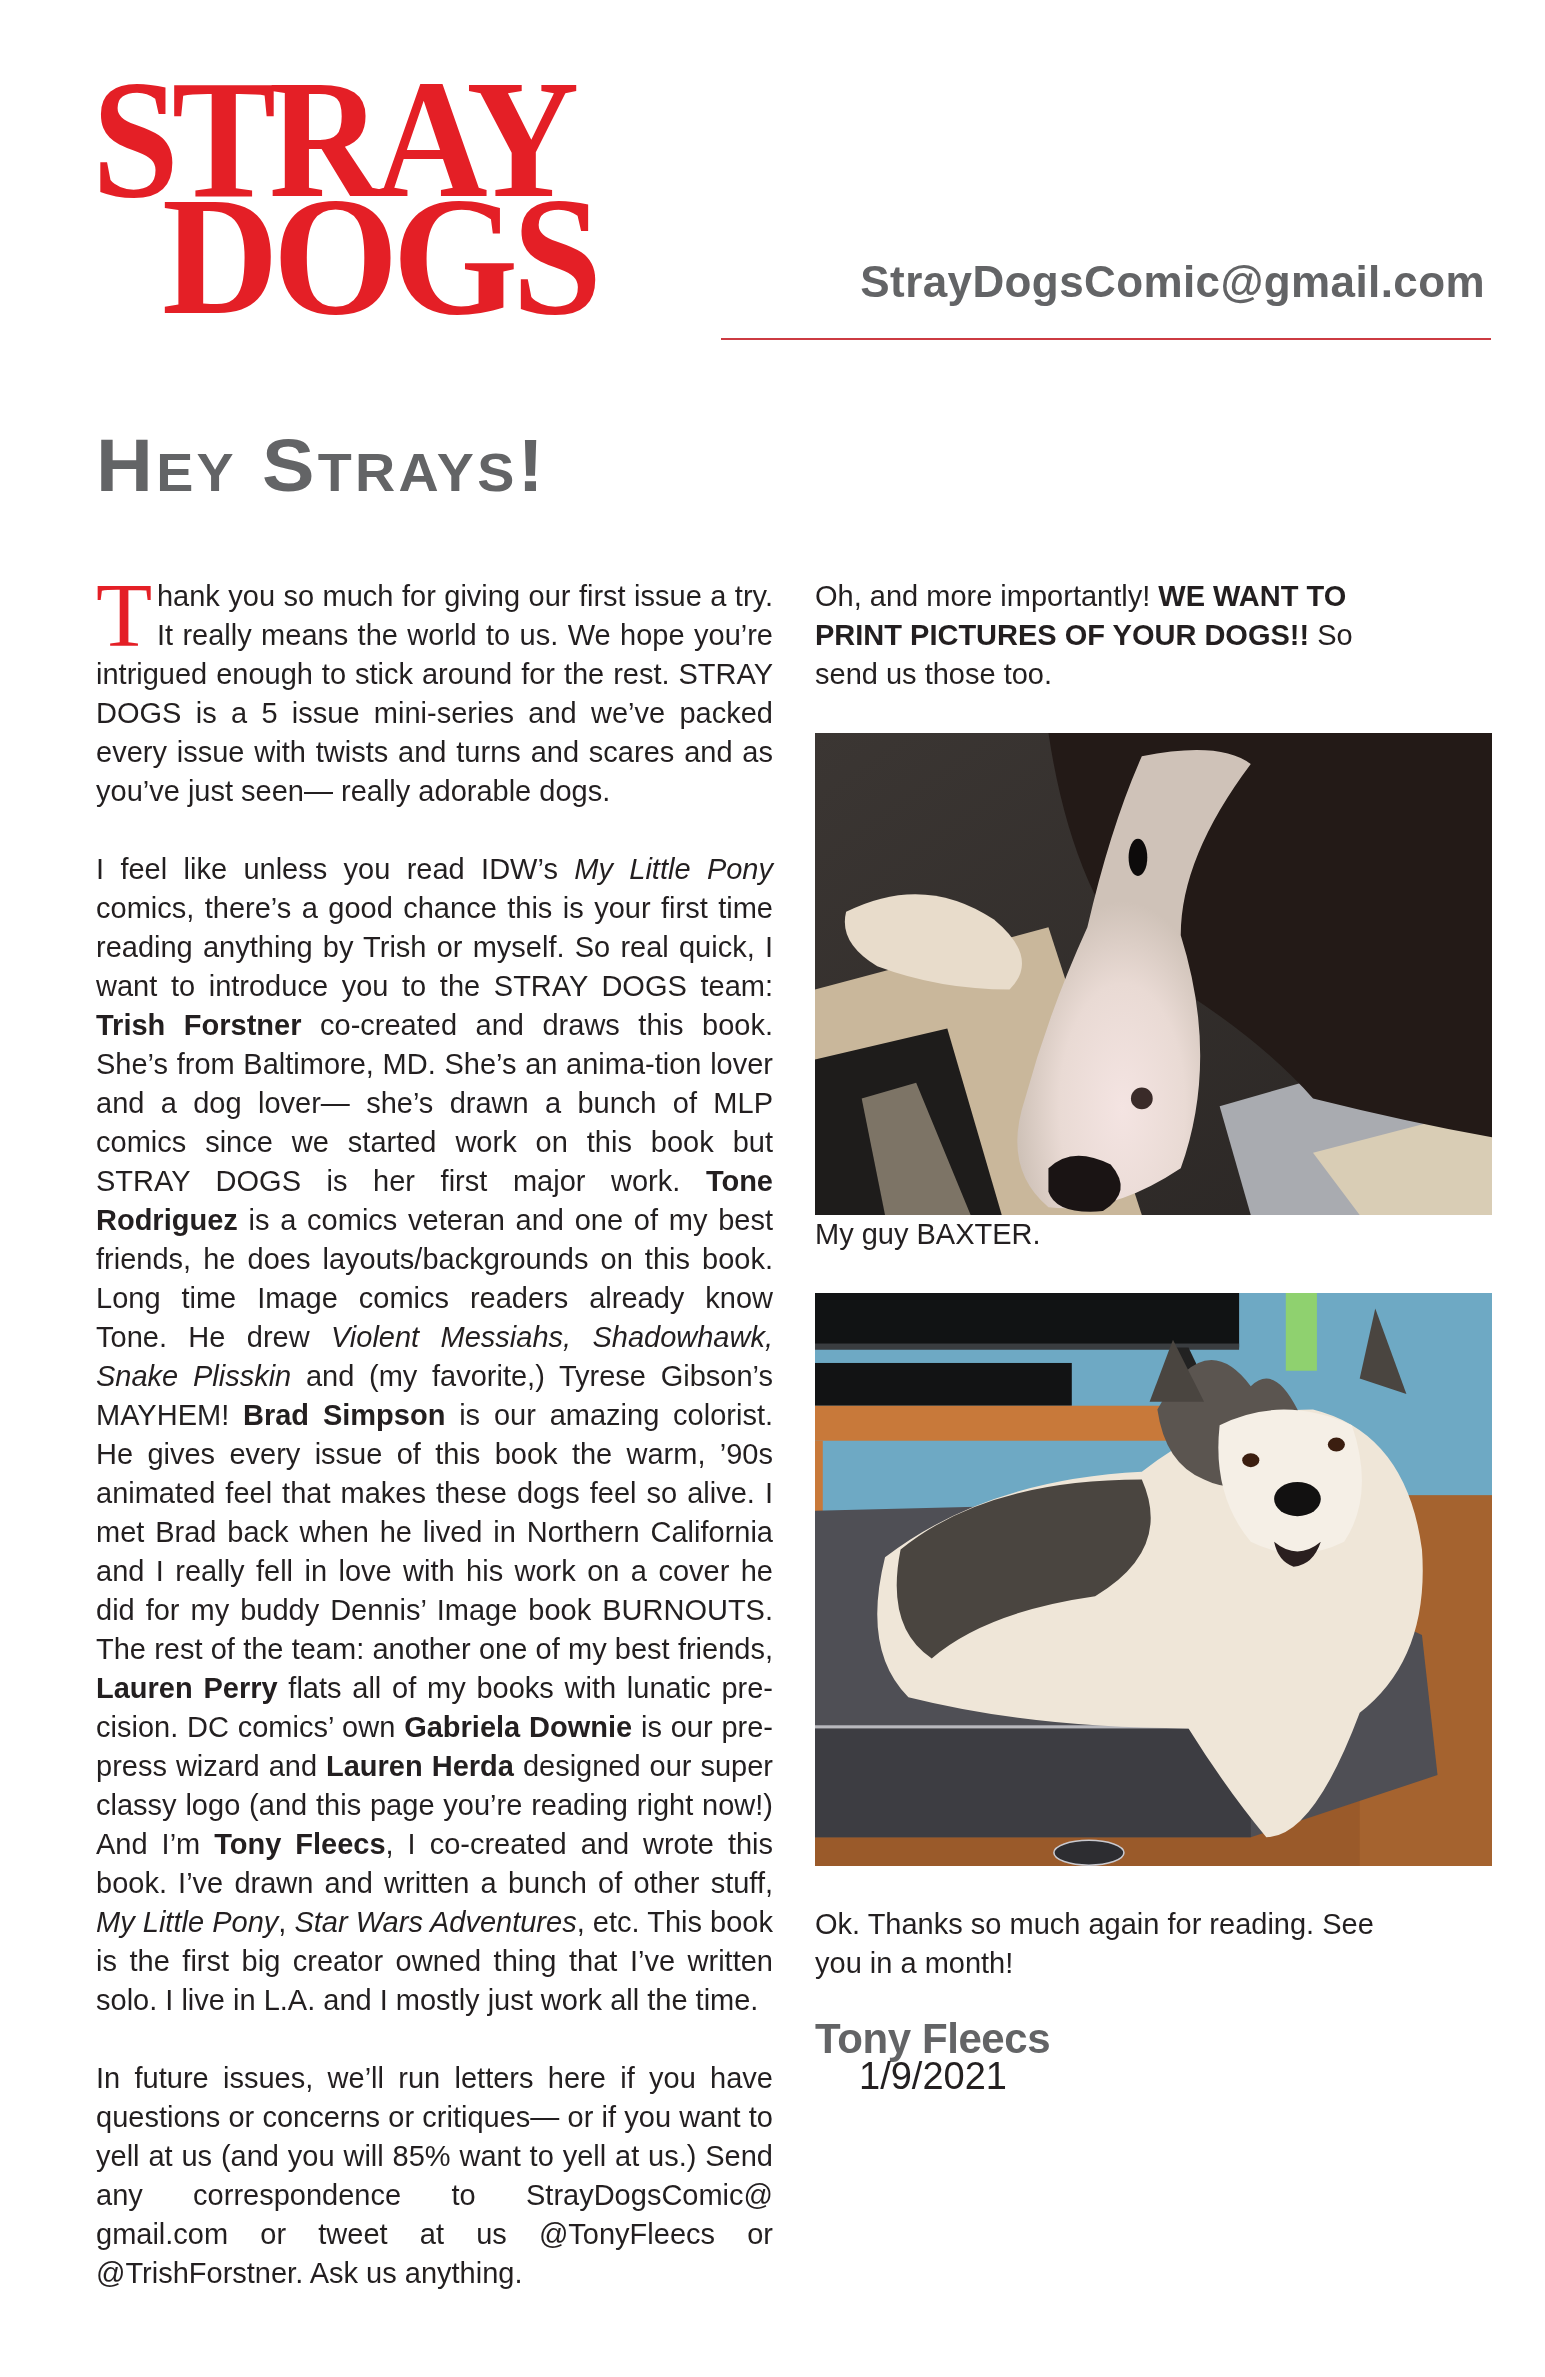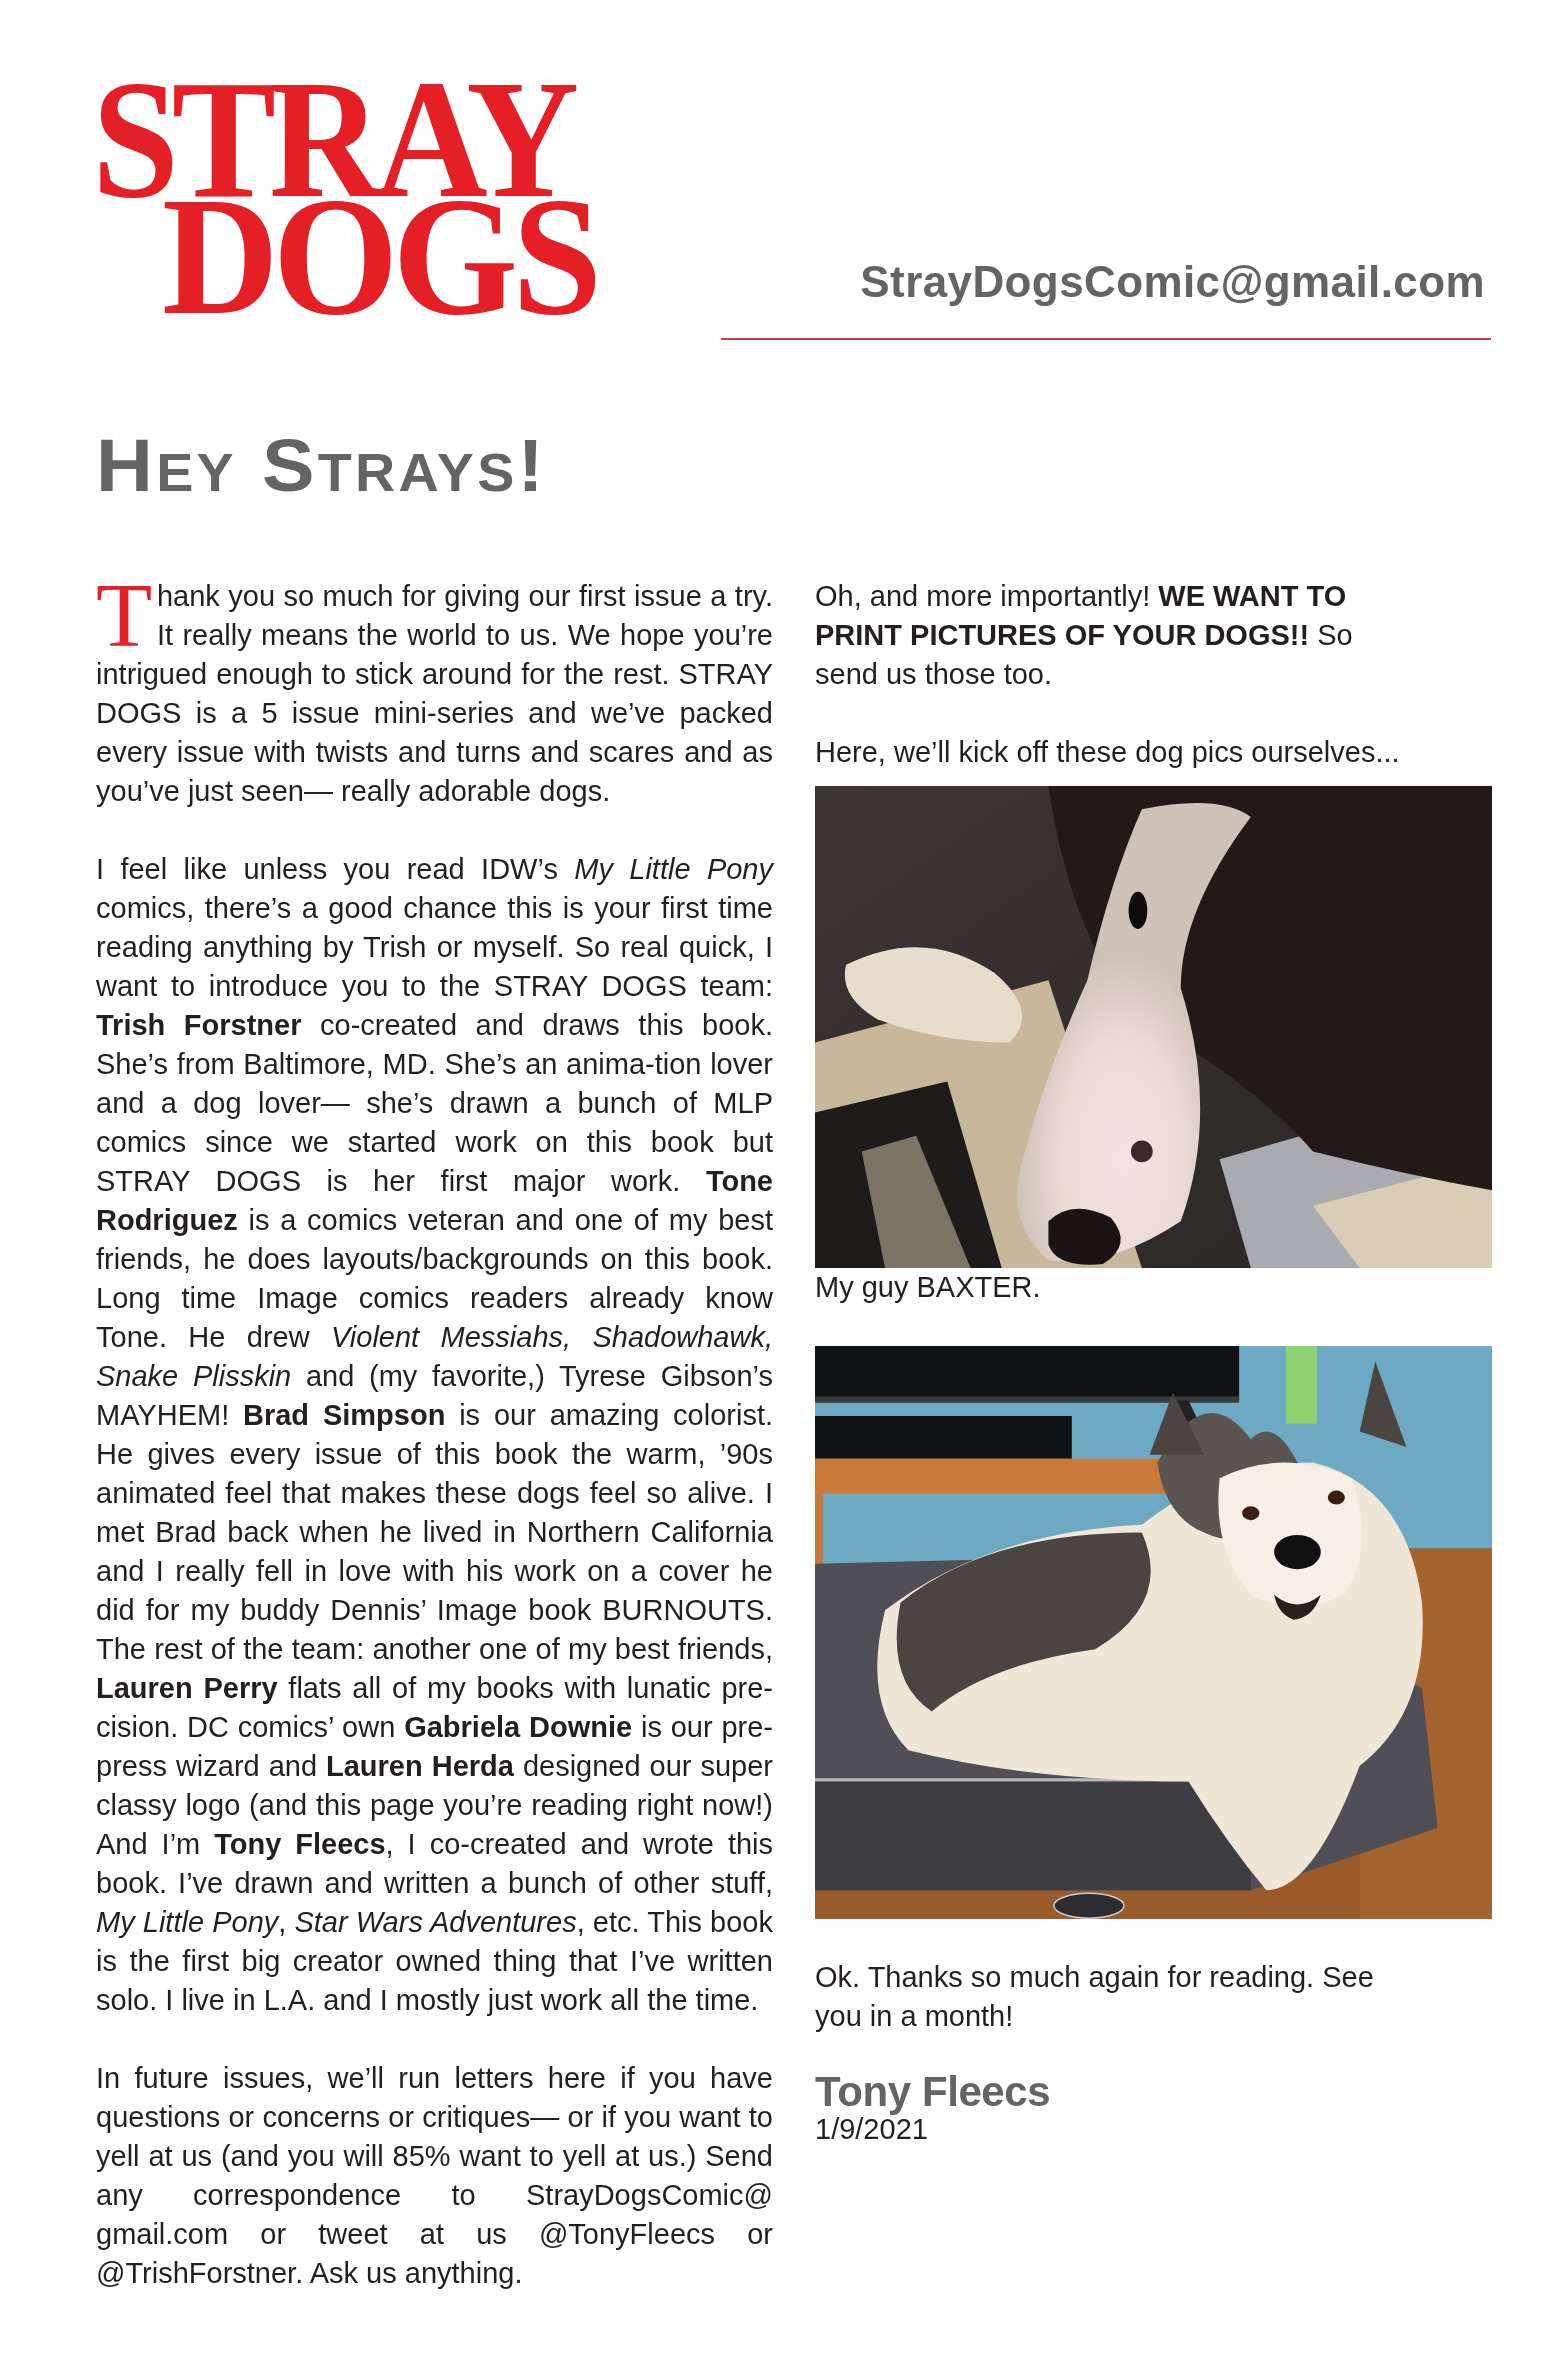--- a/index.html
+++ b/index.html
@@ -37,21 +37,21 @@
   .photo { position: relative; width: 677px; overflow: hidden; }
   .photo-baxter { height: 482px; margin-top: 0; }
   .photo-eve { height: 573px; margin-top: 0; }
   .photo svg { display: block; width: 100%; height: 100%; }
 
   .caption { margin: 11px 0 0 0; line-height: 39px; }
   .caption-baxter { margin-bottom: 17px; }
 
   .sign-name { font-size: 42px; font-weight: bold; color: #636466; line-height: 45px; margin-top: 33px;
                letter-spacing: -0.4px; }
-  .sign-date { font-size: 29px; line-height: 31px; color: #231f20; }
+  .sign-date { font-size: 38px; line-height: 31px; color: #231f20; margin-left: 44px; }
 </style>
 </head>
 <body>
 
 <div class="logo">
   <div class="l1">STRAY</div>
   <div class="l2">DOGS</div>
 </div>
 
 <div class="email-head">StrayDogsComic@gmail.com</div>
@@ -62,21 +62,20 @@
 <div class="col col-left">
   <p>
     <span class="dropcap">T</span><span>hank you so much for giving our first issue a try. It really means the world to us. We hope you’re intrigued enough to stick around for the rest. STRAY DOGS is a 5 issue mini-series and we’ve packed every issue with twists and turns and scares and as you’ve just seen— really adorable dogs.</span>
   </p>
   <p><span>I feel like unless you read IDW’s </span><i>My Little Pony</i><span> comics, there’s a good chance this is your first time reading anything by Trish or myself. So real quick, I want to introduce you to the STRAY DOGS team: </span><b>Trish Forstner</b><span> co-created and draws this book. She’s from Baltimore, MD. She’s an anima-tion lover and a dog lover— she’s drawn a bunch of MLP comics since we started work on this book but STRAY DOGS is her first major work. </span><b>Tone Rodriguez</b><span> is a comics veteran and one of my best friends, he does layouts/backgrounds on this book. Long time Image comics readers already know Tone. He drew </span><i>Violent Messiahs, Shadowhawk, Snake Plisskin</i><span> and (my favorite,) Tyrese Gibson’s MAYHEM! </span><b>Brad Simpson</b><span> is our amazing colorist. He gives every issue of this book the warm, ’90s animated feel that makes these dogs feel so alive. I met Brad back when he lived in Northern California and I really fell in love with his work on a cover he did for my buddy Dennis’ Image book BURNOUTS. The rest of the team: another one of my best friends, </span><b>Lauren Perry</b><span> flats all of my books with lunatic pre-cision. DC comics’ own </span><b>Gabriela Downie</b><span> is our pre-press wizard and </span><b>Lauren Herda</b><span> designed our super classy logo (and this page you’re reading right now!) And I’m </span><b>Tony Fleecs</b><span>, I co-created and wrote this book. I’ve drawn and written a bunch of other stuff, </span><i>My Little Pony</i><span>, </span><i>Star Wars Adventures</i><span>, etc. This book is the first big creator owned thing that I’ve written solo. I live in L.A. and I mostly just work all the time.</span></p>
   <p>In future issues, we’ll run letters here if you have questions or concerns or critiques— or if you want to yell at us (and you will 85% want to yell at us.) Send any correspondence to StrayDogsComic@ gmail.com or tweet at us @TonyFleecs or @TrishForstner. Ask us anything.</p>
 </div>
 
 <div class="col col-right">
   <p><span>Oh, and more importantly! </span><b>WE WANT TO PRINT PICTURES OF YOUR DOGS!!</b><span> So send us those too.</span></p>
-  <p style="margin-bottom:14px">Here, we’ll kick off these dog pics ourselves...</p>
 
   <div class="photo photo-baxter">
     <svg viewBox="0 0 870 620" preserveAspectRatio="none">
       <defs>
         <linearGradient id="bxbg" x1="0" y1="0" x2="1" y2="1">
           <stop offset="0" stop-color="#3b3633"></stop>
             <stop offset="1" stop-color="#2a2624"></stop>
         </linearGradient>
         <radialGradient id="muzzle" cx="0.45" cy="0.78" r="0.45">
           <stop offset="0" stop-color="#f4e4e2"></stop>

